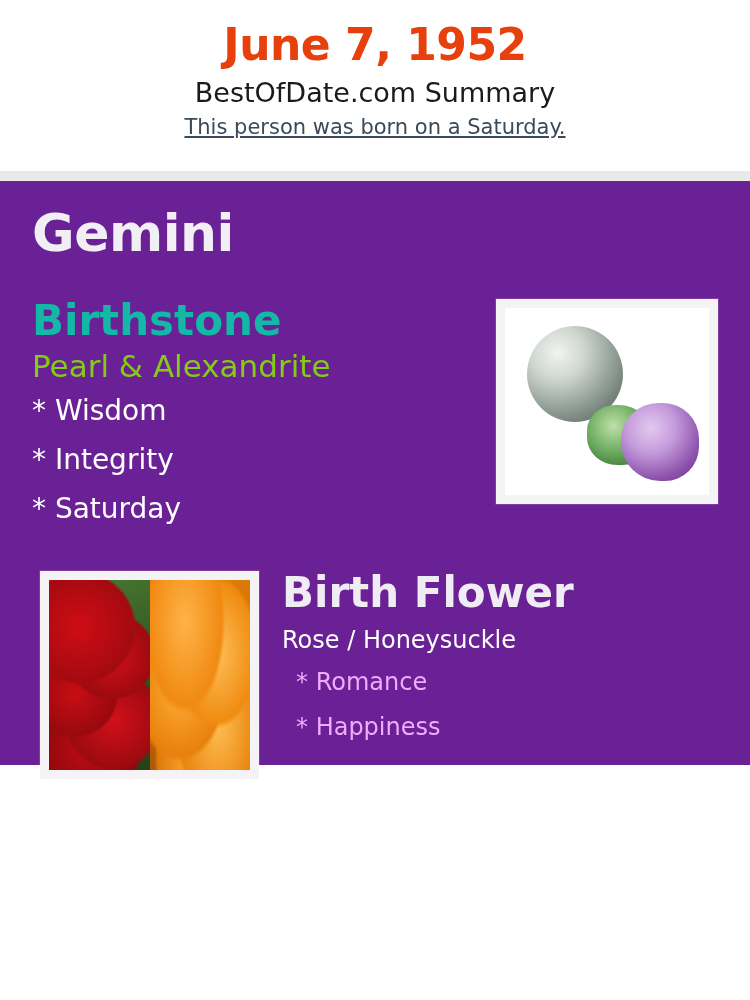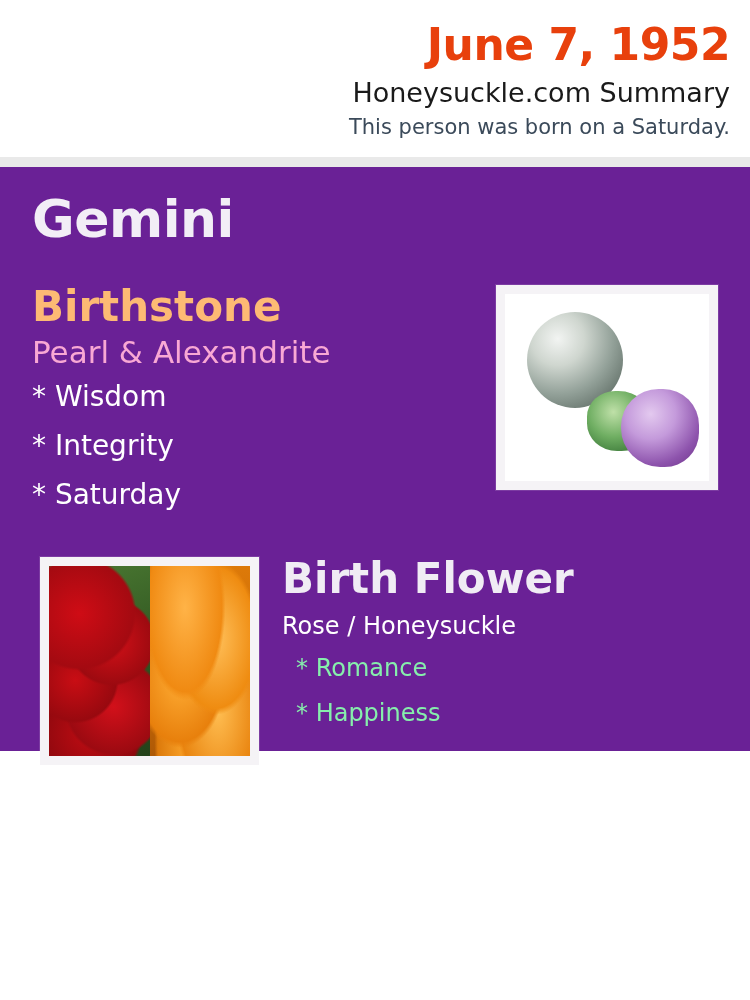--- a/index.html
+++ b/index.html
@@ -17,43 +17,44 @@
   .page {
     width: 750px;
     height: 1000px;
     position: relative;
     background: #ffffff;
   }
 
   
   .header {
     background: #ffffff;
-    padding: 22px 20px 18px 20px;
-    text-align: right;
+    padding: 22px 20px 24px 20px;
+    text-align: center;
     box-sizing: border-box;
   }
   .header-date {
     color: #e8400c;
     font-size: 44px;
     font-weight: bold;
     line-height: 1.05;
     letter-spacing: -0.5px;
     margin: 0 0 10px 0;
   }
   .header-site {
     color: #1a1a1a;
     font-size: 27px;
     line-height: 1.1;
     margin: 0 0 8px 0;
   }
   .header-sub {
     color: #3b4a5a;
     font-size: 21px;
     line-height: 1.1;
-    margin: 0;
+    margin: 8px;
+    text-decoration: underline;
   }
 
   .divider {
     height: 10px;
     background: #e9e9e9;
     width: 100%;
   }
 
   
   .body-panel {
@@ -84,28 +85,28 @@
   
   .stone-section {
     margin-top: 40px;
     position: relative;
     min-height: 215px;
   }
   .stone-text {
     width: 430px;
   }
   .stone-title {
-    color: #fdba74;
+    color: #14b8a6;
     font-size: 42px;
     font-weight: bold;
     line-height: 1.05;
     margin: 0 0 6px 0;
   }
   .stone-sub {
-    color: #f9a8d4;
+    color: #84cc16;
     font-size: 31px;
     line-height: 1.15;
     margin: 0 0 12px 0;
   }
   .bullet {
     color: #ffffff;
     font-size: 28px;
     line-height: 1.0;
     margin: 0 0 21px 0;
   }
@@ -164,21 +165,21 @@
     line-height: 1.05;
     margin: 14px 0 12px 0;
   }
   .flower-sub {
     color: #ffffff;
     font-size: 24px;
     line-height: 1.15;
     margin: 0 0 16px 0;
   }
   .flower-bullet {
-    color: #86efac;
+    color: #f0abfc;
     font-size: 24px;
     line-height: 1.0;
     margin: 0 0 21px 14px;
   }
 
   
   .pearl {
     position: absolute;
     left: 22px;
     top: 18px;
@@ -241,21 +242,21 @@
       linear-gradient(170deg, #e07c09 0%, #c96a06 60%, #a65406 100%);
   }
 </style>
 </head>
 <body>
 
 <div class="page">
 
   <div class="header">
     <div class="header-date">June 7, 1952</div>
-    <div class="header-site">Honeysuckle.com Summary</div>
+    <div class="header-site">BestOfDate.com Summary</div>
     <div class="header-sub">This person was born on a Saturday.</div>
   </div>
 
   <div class="divider"></div>
 
   <div class="body-panel">
 
     <div class="zodiac-title">Gemini</div>
 
     <div class="stone-section">

